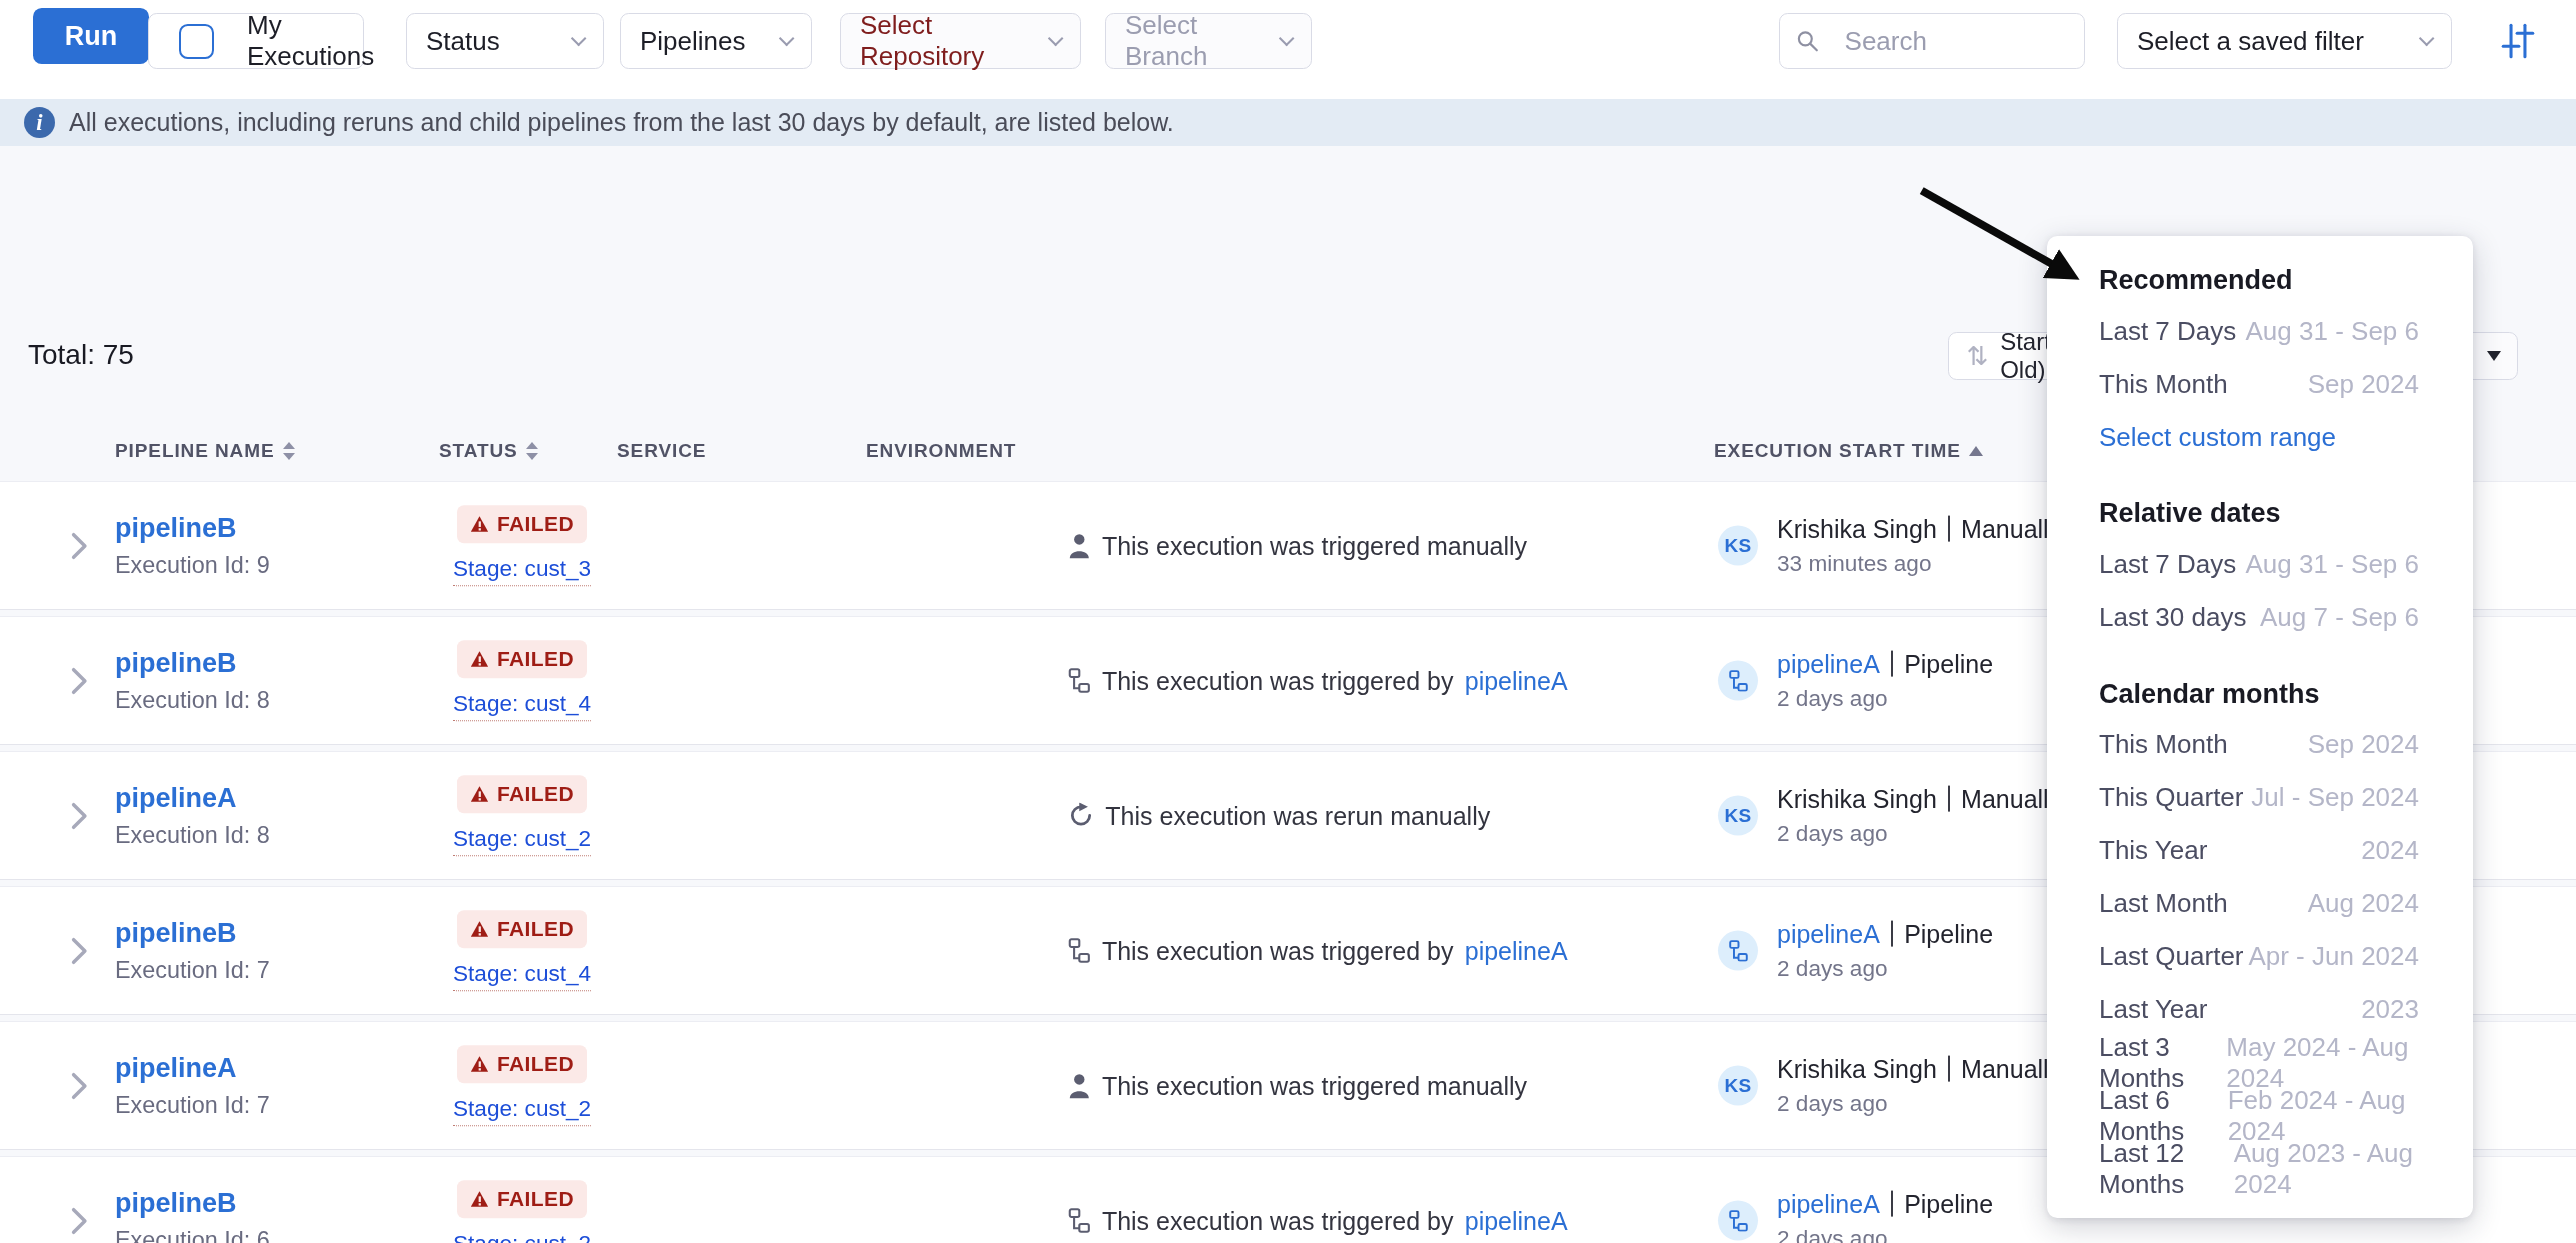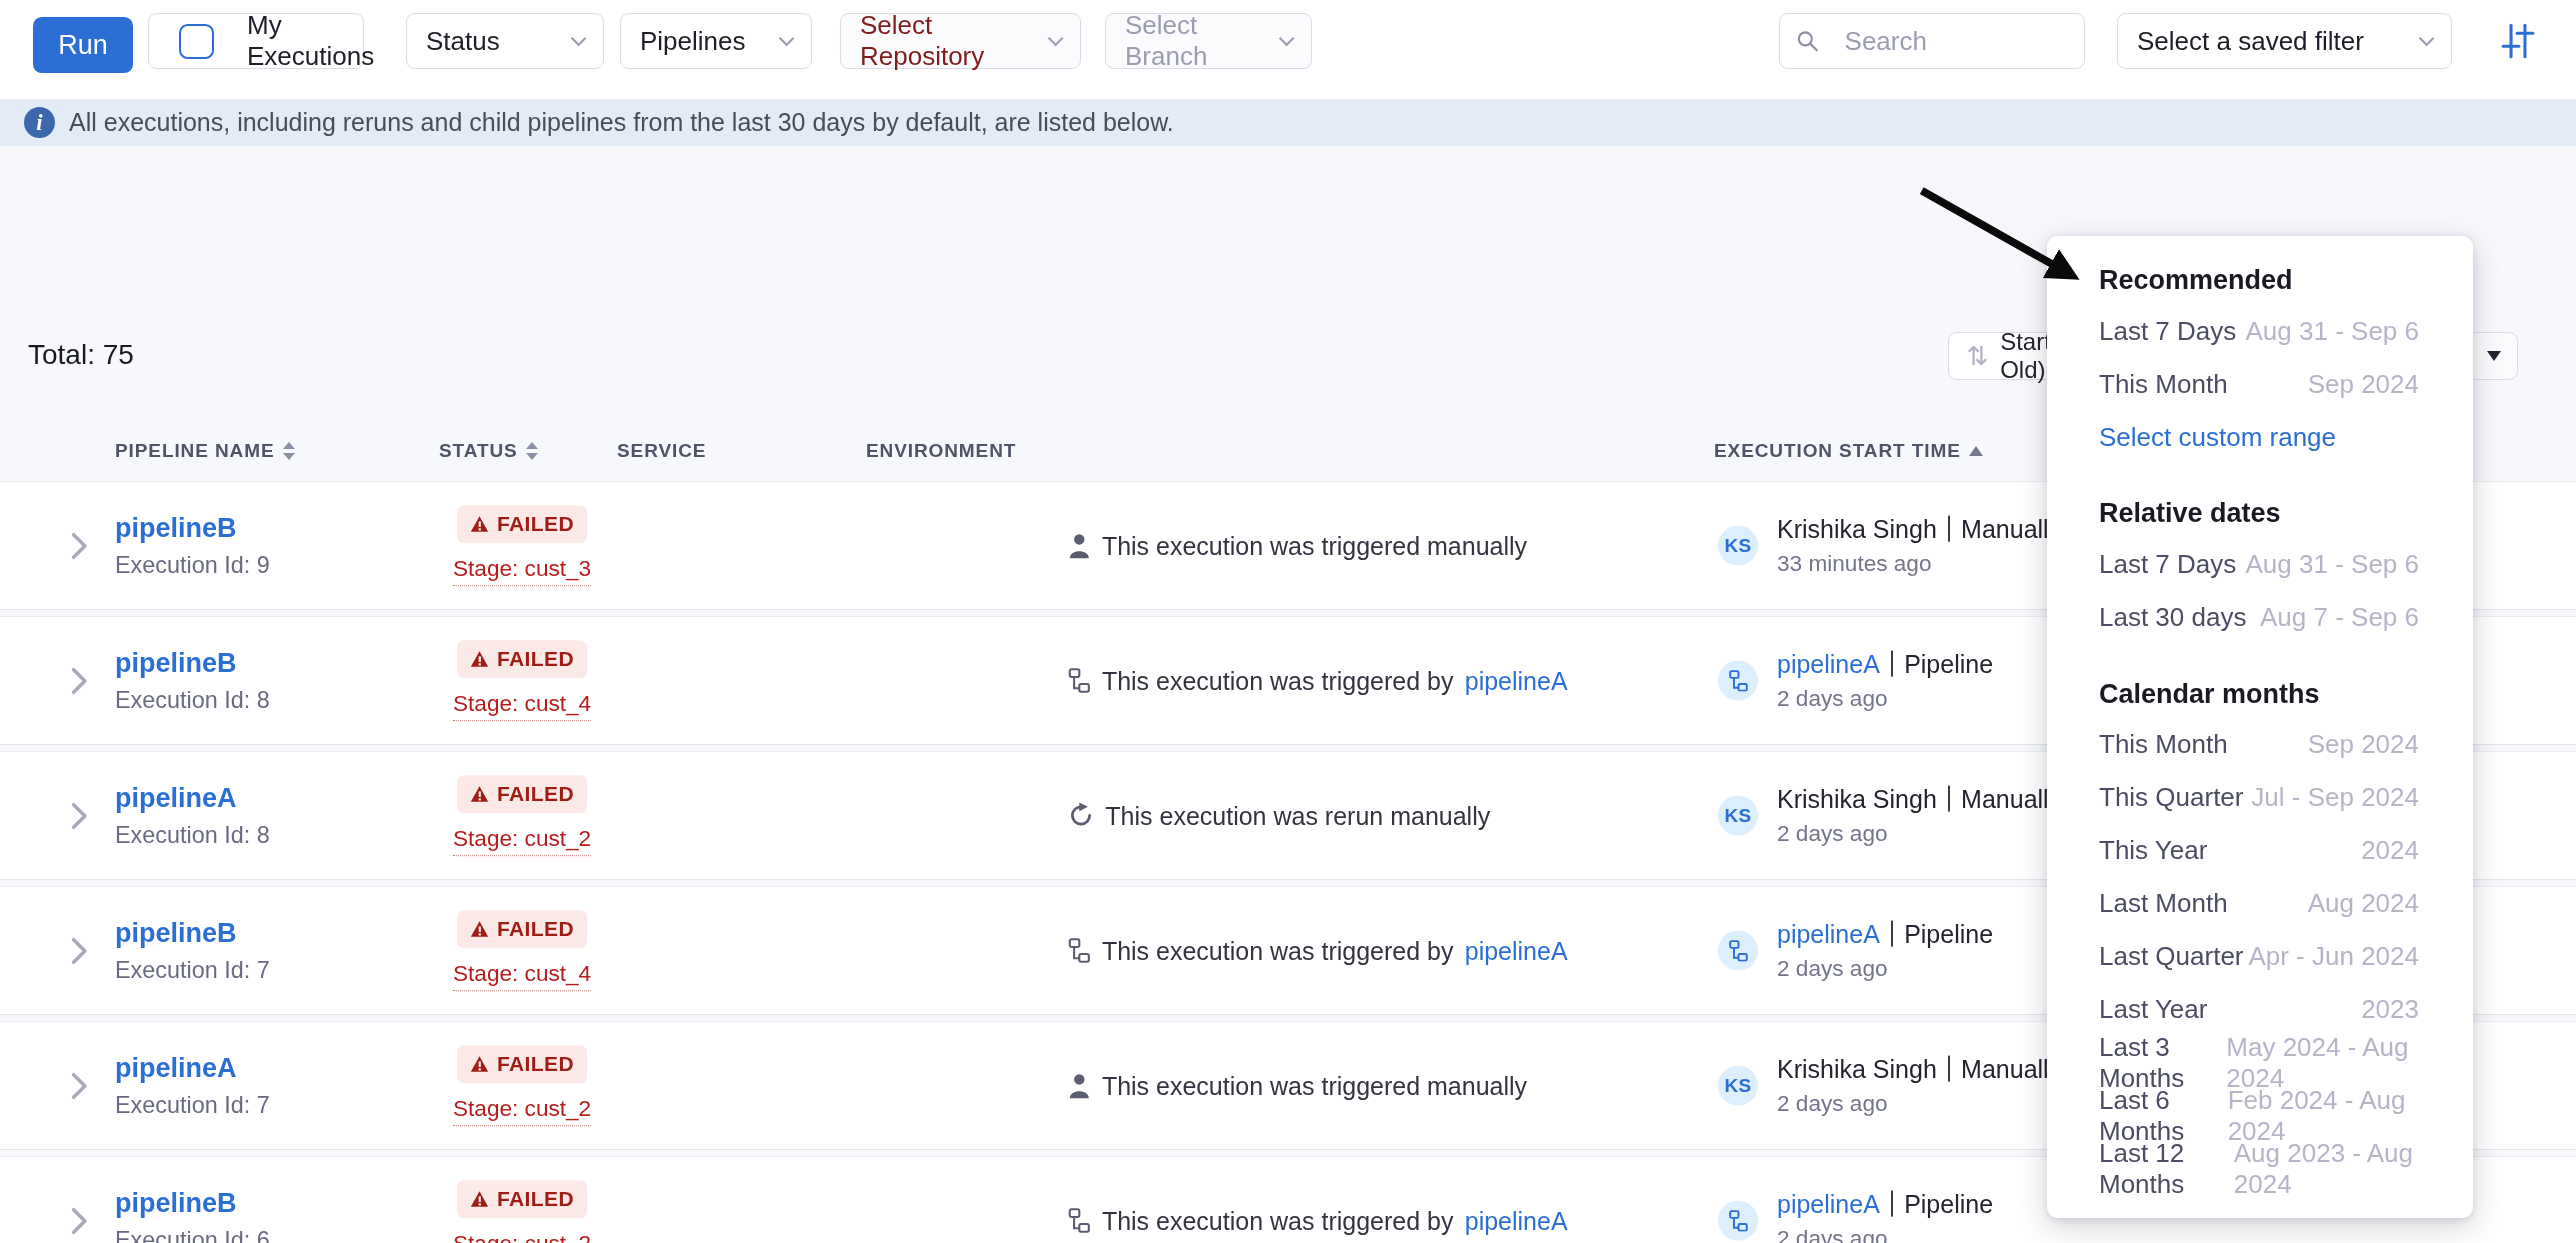--- a/index.html
+++ b/index.html
@@ -4,21 +4,21 @@
 <style>
   * { margin:0; padding:0; box-sizing:border-box; }
   html,body { width:2576px; height:1244px; }
   body {
     font-family:"Liberation Sans","DejaVu Sans",sans-serif;
     background:#ffffff; position:relative; overflow:hidden; color:#1d1e27;
   }
   
   .topbar { position:absolute; top:0; left:0; width:100%; height:99px; background:#fff; z-index:10; }
   .tb { position:absolute; top:13px; height:56px; display:flex; align-items:center; border:0.9px solid #d9dbe6; border-radius:8.7px; background:#fff; font-size:26px; }
-  .btn-run { position:absolute; top:17px; left:33px; width:100px; height:56px; background:#2b6fd4; color:#fff; font-size:27px; font-weight:normal; border:none; border-radius:8.7px; display:flex; align-items:center; justify-content:center; cursor:pointer; }
+  .btn-run { position:absolute; top:8px; left:33px; width:116px; height:56px; background:#2b6fd4; color:#fff; font-size:27px; font-weight:bold; border:none; border-radius:8.7px; display:flex; align-items:center; justify-content:center; cursor:pointer; }
   .grp-myexec { left:148px; width:216px; padding:0 30px; gap:33px; }
   .checkbox { width:35px; height:35px; border:2.6px solid #2b6fd4; border-radius:8.7px; background:#fff; flex:0 0 auto; }
   .dd { padding:0 19px; justify-content:space-between; cursor:pointer; }
   .dd-status { left:406px; width:198px; }
   .dd-pipelines { left:620px; width:192px; }
   .dd-repo { left:840px; width:241px; background:#fbfbfd; color:#7f1d1d; }
   .dd-branch { left:1105px; width:207px; background:#fbfbfd; color:#9b9db0; }
   .chev { width:11.3px; height:11.3px; border-right:2.6px solid #9a9cb0; border-bottom:2.6px solid #9a9cb0; transform:rotate(45deg); margin-top:-5.2px; flex:0 0 auto; }
   .searchbox { left:1779px; width:306px; padding:0 15.6px; gap:26px; }
   .searchbox input { border:none; outline:none; font-size:26px; width:100%; color:#1d1e27; background:transparent; }
@@ -49,21 +49,21 @@
   .rows { position:absolute; top:335px; left:0; width:100%; z-index:1; }
   .row { position:relative; height:129px; background:#fff; border-top:0.9px solid #ecedf3; border-bottom:0.9px solid #e4e5ec; margin-bottom:6px; }
   .chev-ic { position:absolute; left:71px; top:50%; transform:translateY(-50%); cursor:pointer; }
   .cell-name { position:absolute; left:115px; top:50%; transform:translateY(-50%); display:flex; flex-direction:column; gap:8.7px; }
   .plink { color:#2b6fd4; text-decoration:none; cursor:pointer; }
   .pname { font-size:27px; font-weight:bold; }
   .exec-id { font-size:23.4px; color:#696b80; }
   .cell-status { position:absolute; left:453px; top:50%; transform:translateY(-50%); display:flex; flex-direction:column; align-items:center; gap:13px; }
   .badge { display:inline-flex; align-items:center; gap:7.8px; background:#fbe9e7; border-radius:7px; padding:7px 13px; }
   .badge span { font-size:21px; font-weight:bold; letter-spacing:0.4px; color:#9f1d15; }
-  .stage { font-size:22.6px; color:#b91c1c; border-bottom:1.7px dotted #bf7c73; padding-bottom:3.5px; cursor:pointer; }
+  .stage { font-size:22.6px; color:#1d4ed8; border-bottom:1.7px dotted #bf7c73; padding-bottom:3.5px; cursor:pointer; }
   .cell-trigger { position:absolute; left:1068px; top:50%; transform:translateY(-50%); display:flex; align-items:center; gap:11.3px; font-size:25px; color:#33343f; white-space:nowrap; }
   .trig-link { font-size:25px; }
   .cell-start { position:absolute; left:1718px; top:50%; transform:translateY(-50%); display:flex; align-items:center; gap:19px; }
   .avatar { width:40px; height:40px; border-radius:50%; background:#ddeefc; display:flex; align-items:center; justify-content:center; flex:0 0 auto; }
   .avatar .ini { font-size:19px; font-weight:bold; color:#2b6fd4; letter-spacing:0.4px; }
   .line1 { font-size:25px; color:#23242e; display:flex; align-items:center; white-space:nowrap; }
   .line1 .starter-link { color:#2b6fd4; font-weight:500; }
   .vbar { display:inline-block; width:1.7px; height:26px; background:#3a3b45; margin:0 11.3px; }
   .ago { font-size:22.6px; color:#73758a; margin-top:7.8px; }
   

